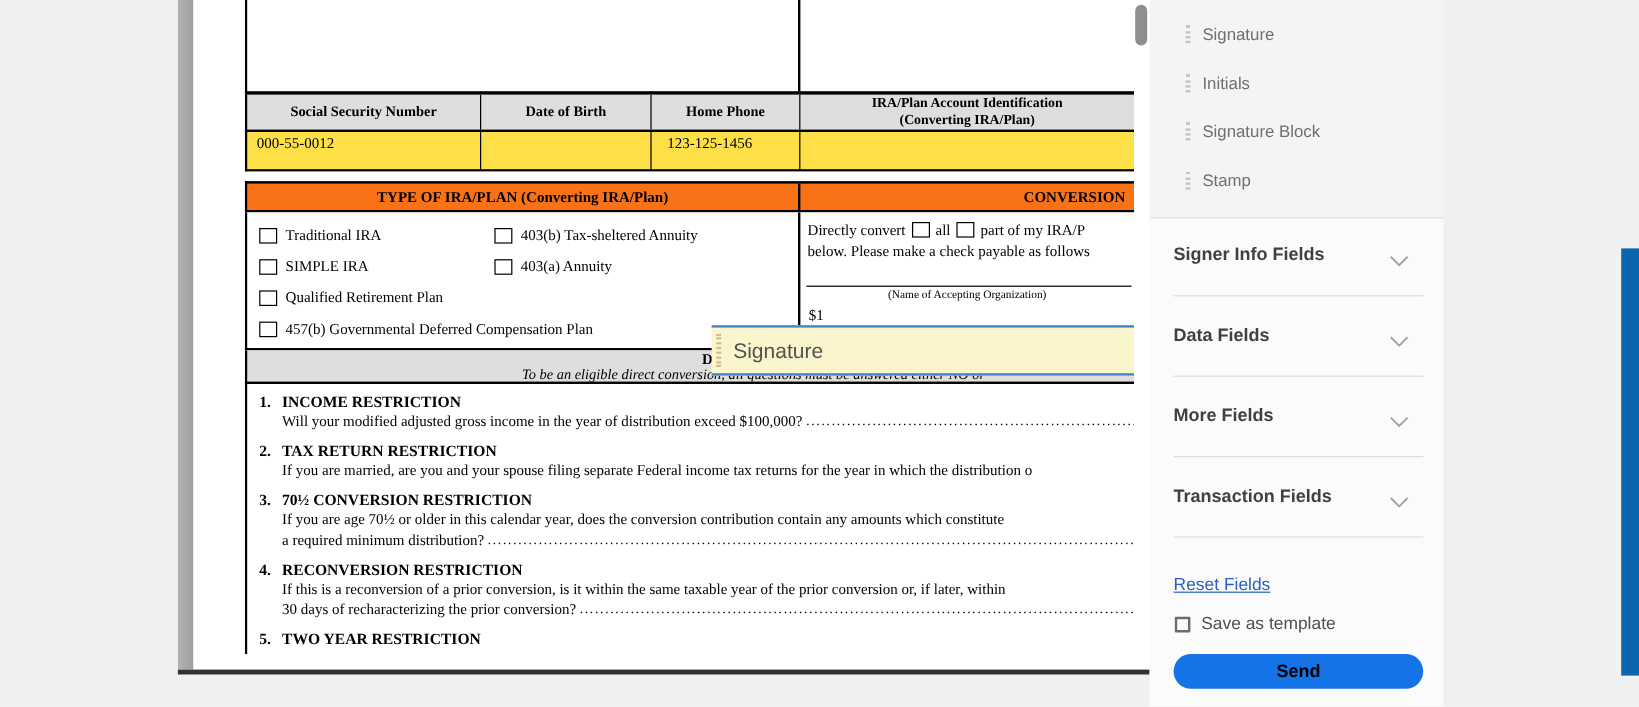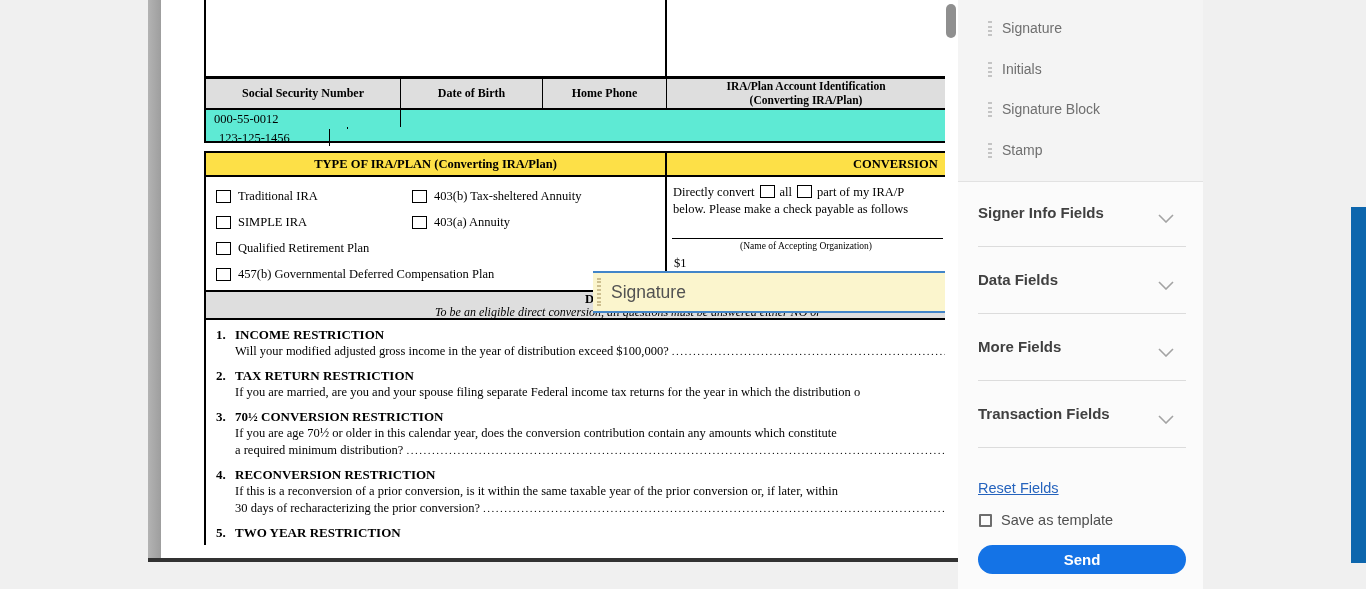--- a/index.html
+++ b/index.html
@@ -18,28 +18,28 @@
   .rowA { display:flex; height:79px; border-left:2.5px solid #000; border-bottom:3px solid #000; }
   .rowA .cA1 { width:461px; border-right:2.5px solid #000; }
   .rowA .cA2 { flex:1; }
 
   .hdr-row { display:flex; height:31px; border-left:2.5px solid #000; border-bottom:2px solid #000; background:#dedede; }
   .hdr-cell { border-right:1.5px solid #000; display:flex; flex-direction:column; justify-content:center; align-items:center;
               font-weight:bold; font-size:12px; text-align:center; line-height:1.15; }
   .hdr-cell.c1{width:195px;} .hdr-cell.c2{width:142px;} .hdr-cell.c3{width:124px;}
   .hdr-cell.c4{flex:1; border-right:none; font-size:11.5px;}
 
-  .val-row { display:flex; height:33px; border-left:2.5px solid #000; border-bottom:2.5px solid #000; background:#5eead4;flex-direction:column; }
+  .val-row { display:flex; height:33px; border-left:2.5px solid #000; border-bottom:2.5px solid #000; background:#fde047; }
   .val-cell { border-right:1.5px solid #000; font-size:12.5px; padding:2px 0 0 8px; }
   .val-cell.c1{width:195px;} .val-cell.c2{width:142px;} .val-cell.c3{width:124px; padding-left:13px;}
   .val-cell.c4{flex:1; border-right:none;}
 
   .gap { height:8px; background:#fff; }
 
-  .sec-row { display:flex; height:26px; border:2.5px solid #000; border-right:none; background:#fde047; }
+  .sec-row { display:flex; height:26px; border:2.5px solid #000; border-right:none; background:#f97316; }
   .sec-row .s1 { width:461px; border-right:2.5px solid #000; display:flex; align-items:center; justify-content:center;
                  font-weight:bold; font-size:12.5px; }
   .sec-row .s2 { flex:1; font-weight:bold; font-size:12.5px; white-space:nowrap; overflow:hidden;
                  padding-left:186px; display:flex; align-items:center; }
 
   .body-row { display:flex; height:115px; border-left:2.5px solid #000; border-bottom:2.5px solid #000; background:#fff; }
   .body-row .b1 { width:461px; border-right:2.5px solid #000; position:relative; }
   .body-row .b2 { flex:1; position:relative; overflow:hidden; }
 
   .cbrow { position:absolute; display:flex; align-items:center; font-size:12.5px; white-space:nowrap; }
@@ -89,21 +89,21 @@
   .section-hdr { position:absolute; left:20px; width:208px; height:20px; cursor:pointer; }
   .section-label { font-size:15px; font-weight:bold; color:#404040; }
   .section-chevron { position:absolute; right:12px; top:5px; }
   .section-div { position:absolute; left:20px; width:208px; height:1px; background:#dcdcdc; }
 
   .reset-link { position:absolute; left:20px; top:480px; font-size:14.5px; color:#2563bd; text-decoration:underline; cursor:pointer; }
   .save-row { position:absolute; left:21px; top:512px; display:flex; align-items:center; }
   .save-cb { width:13px; height:13px; border:2px solid #6d6d6d; border-radius:1px; background:#fbfbfb; margin-right:9px; cursor:pointer; }
   .save-label { font-size:14.5px; color:#4f4f4f; }
   .send-btn { position:absolute; left:20px; top:545px; width:208px; height:29px; border:none; border-radius:15px;
-              background:#1473e6; color:#ffffff; font-size:15px; font-weight:bold; font-family:"Liberation Sans",sans-serif; cursor:pointer; }
+              background:#1473e6; color:#000000; font-size:15px; font-weight:bold; font-family:"Liberation Sans",sans-serif; cursor:pointer; }
 
   .blue-scrollbar { position:absolute; left:1351px; top:207px; width:15px; height:356px; background:#0d66ad; }
 </style>
 </head>
 <body>
 
 <div class="app">
 
   <div class="doc-pane">
     <div class="left-strip"></div>

